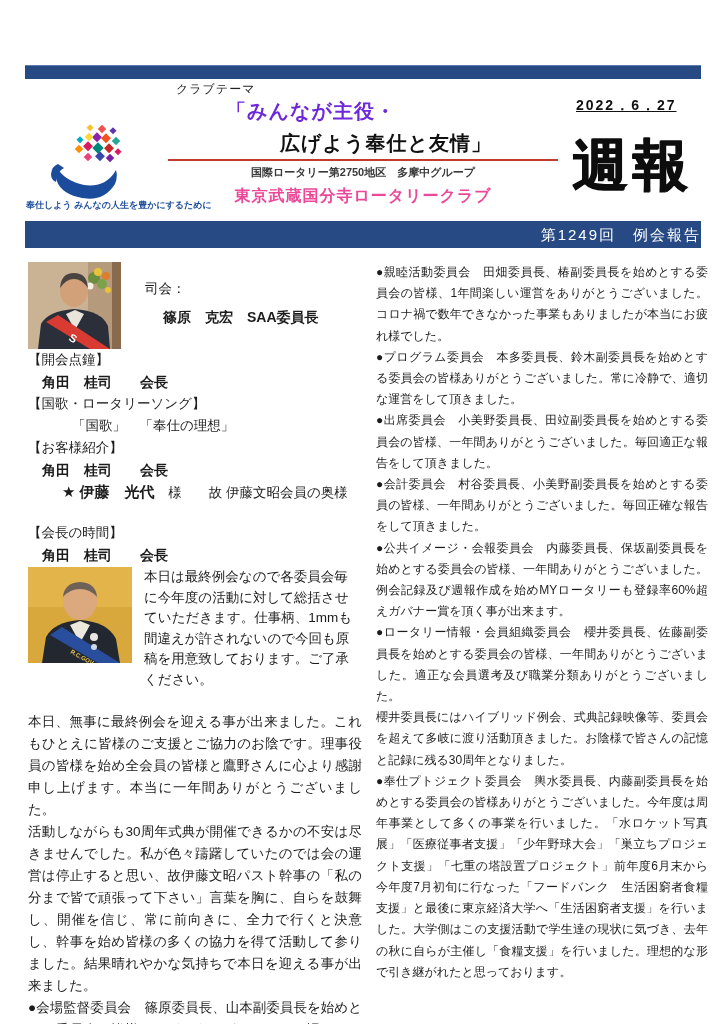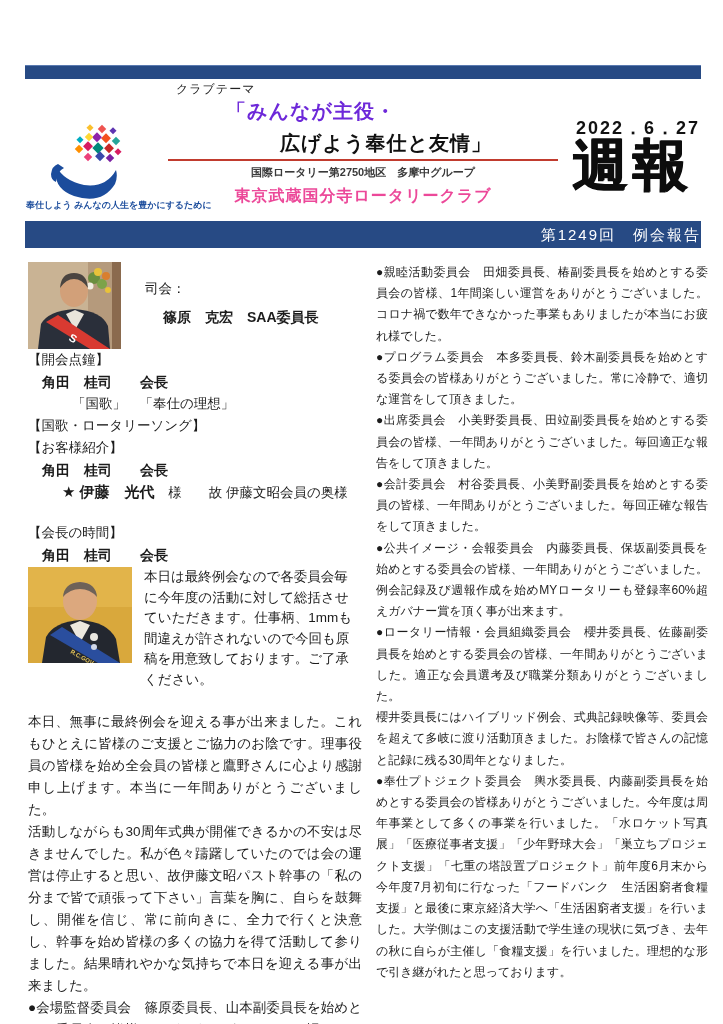--- a/index.html
+++ b/index.html
@@ -10,21 +10,21 @@
     color:#1c1c1c;
   }
   
   .topbar { position:absolute; left:25px; top:65px; width:676px; height:13px; background:#274a84; border-top:1px solid #5a7ab0; }
   .theme-label { position:absolute; left:176px; top:81px; font-size:12px; color:#222; letter-spacing:1px; }
   .theme1 { position:absolute; left:226px; top:98px; font-size:20px; font-weight:800; color:#6d28d9; letter-spacing:1px; }
   .theme2 { position:absolute; left:280px; top:130px; font-size:20px; font-weight:800; color:#101010; letter-spacing:1px; }
   .redline { position:absolute; left:168px; top:159px; width:390px; height:2px; background:#c13b2e; }
   .district { position:absolute; left:168px; top:165px; width:390px; text-align:center; font-size:11px; font-weight:600; color:#3a3a3a; }
   .clubname { position:absolute; left:168px; top:186px; width:390px; text-align:center; font-size:16px; font-weight:800; color:#ec4899; letter-spacing:1px; }
-  .date { position:absolute; left:576px; top:116px; font-size:18px; font-weight:700; letter-spacing:2px; color:#111; }
+  .date { position:absolute; left:576px; top:97px; font-size:14px; font-weight:700; letter-spacing:2px; color:#111;text-decoration:underline; }
   .weekly { position:absolute; left:572px; top:134px; font-size:56px; font-weight:900; line-height:1.1; letter-spacing:4px; color:#0d0d0d;
             text-shadow:1px 0 0 #0d0d0d, 0 1px 0 #0d0d0d; }
   .logo { position:absolute; left:46px; top:118px; }
   .logo-caption { position:absolute; left:26px; top:199px; width:190px; font-size:9px; font-weight:800; color:#1b4c9c; }
   .banner { position:absolute; left:25px; top:221px; width:676px; height:27px; background:#274a84; color:#fff;
             font-size:15px; line-height:27px; text-align:right; letter-spacing:2px; }
   
   .col-left  { position:absolute; left:28px;  top:258px; width:334px; font-size:13.5px; line-height:22px; }
   .col-right { position:absolute; left:376px; top:262px; width:332px; font-size:12px; line-height:21.2px; text-align:justify; }
   .mc-row { display:flex; margin-top:4px; }
@@ -115,22 +115,22 @@
         </svg>
       </div>
       <div class="mc-block">
         <div>司会：</div>
         <div class="mc-name">篠原　克宏　SAA委員長</div>
       </div>
     </div>
 
     <div class="l">【開会点鐘】</div>
     <div class="l name">角田　桂司　　会長</div>
+    <div class="l">【国歌・ロータリーソング】</div>
     <div class="l indent2">「国歌」　「奉仕の理想」</div>
-    <div class="l">【国歌・ロータリーソング】</div>
     <div class="l">【お客様紹介】</div>
     <div class="l name">角田　桂司　　会長</div>
     <div class="l guest-line">
       <span class="guest-name">★ 伊藤　光代</span><span>　様　　故 伊藤文昭会員の奥様</span>
     </div>
 
     <div class="l gap-before">【会長の時間】</div>
     <div class="l name">角田　桂司　　会長</div>
 
     <div class="pt-row">

